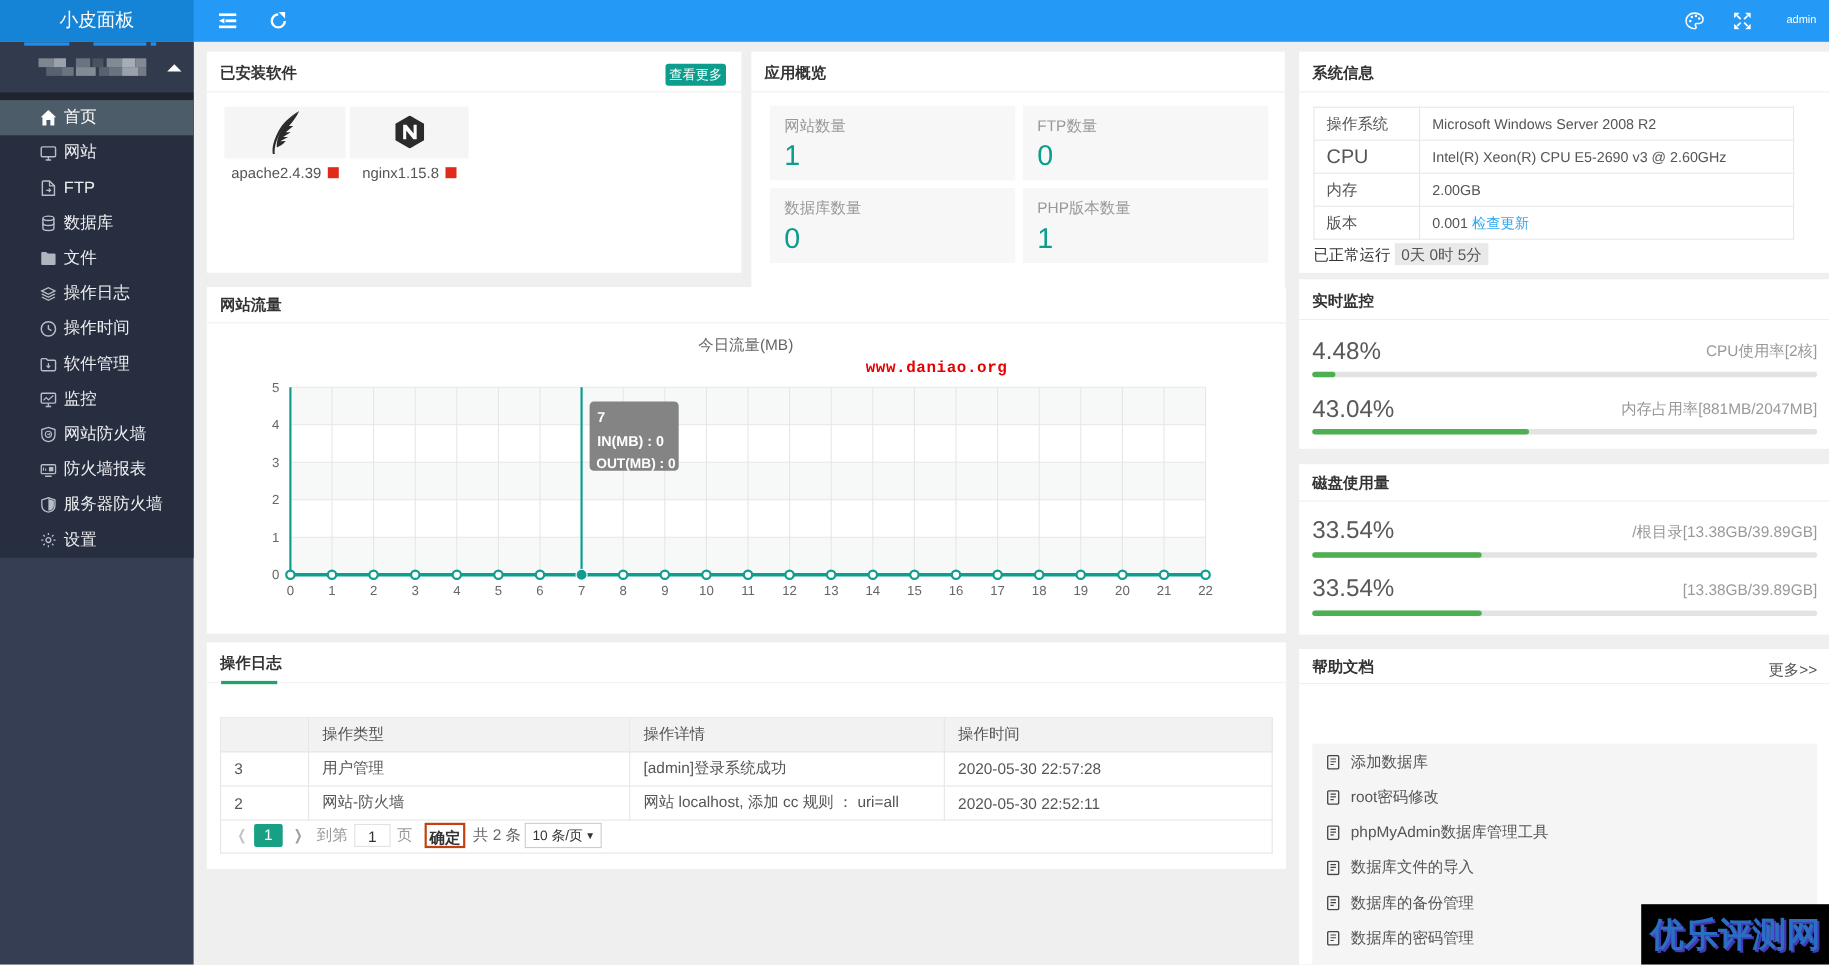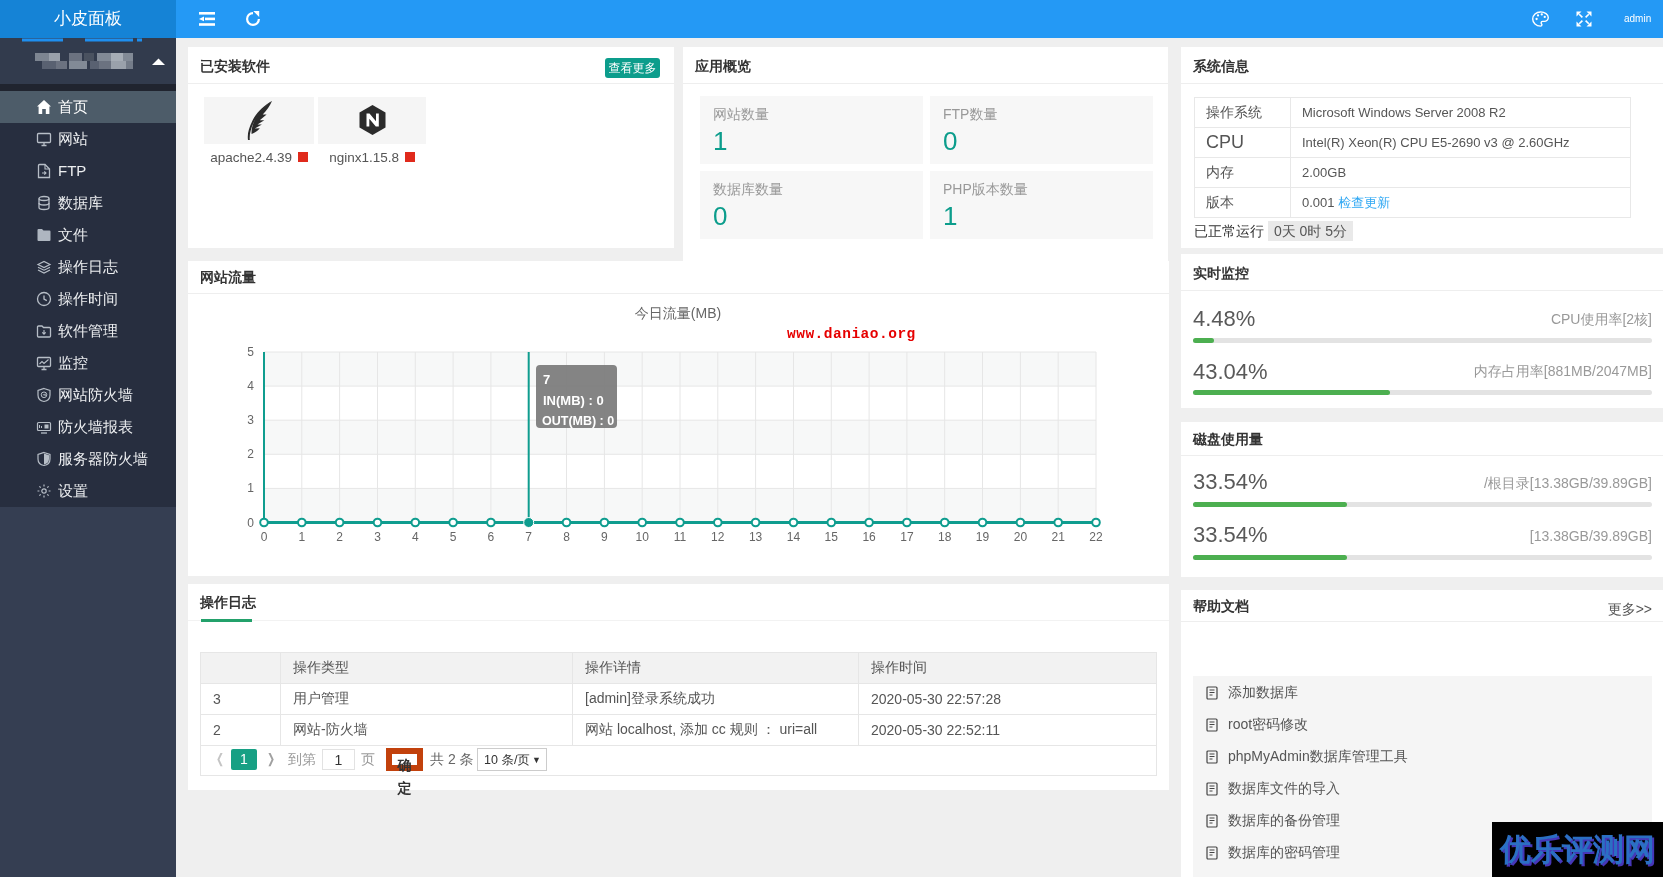--- a/index.html
+++ b/index.html
@@ -397,21 +397,21 @@
           </tr>
     </tbody>
       </table>
     <div id="pager" style="position:absolute;left:12px;top:160px;width:957px;height:32px;border:1px solid #e6e6e6;border-top:none;font-size:14px;">
       <span style="position:absolute;left:14px;top:8px;color:#c4c4c4;font-size:12px;transform:scale(0.8,1.1);">❮</span>
       <span style="position:absolute;left:30px;top:5px;width:26px;height:21px;background:#17a084;border-radius:2px;color:#fff;text-align:center;line-height:21px;">1</span>
       <span style="position:absolute;left:65px;top:8px;color:#a0a0a0;font-size:12px;transform:scale(0.8,1.1);">❯</span>
       <span style="position:absolute;left:87px;top:7px;color:#999;">到第</span>
       <span style="position:absolute;left:121px;top:5px;width:33px;height:21px;border:1px solid #e2e2e2;background:#fff;text-align:center;line-height:21px;color:#333;">1</span>
       <span style="position:absolute;left:160px;top:7px;color:#999;">页</span>
-      <span style="position:absolute;left:185px;top:4px;width:37px;height:23px;border:6px solid #c2410c;background:#fff;text-align:center;line-height:23px;color:#333;font-weight:bold;">确定</span>
+      <span style="position:absolute;left:185px;top:4px;width:37px;height:23px;border:2px solid #c2410c;background:#fff;text-align:center;line-height:23px;color:#333;font-weight:bold;">确定</span>
       <span style="position:absolute;left:229px;top:7px;color:#666;">共 2 条</span>
       <span style="position:absolute;left:276px;top:4px;width:70px;height:23px;border:1px solid #ccc;background:#fff;color:#333;font-size:12.5px;line-height:23px;"><i style="font-style:normal;margin-left:6px;">10 条/页</i><b style="position:absolute;right:5px;top:0;font-weight:normal;font-size:9px;color:#333;">▼</b></span>
     </div>
   </div>
   <div class="card" id="card-mon" style="left:1181px;top:254px;width:482px;height:154px;">
     <div class="chead">
         <div class="ctitle">实时监控</div>
       </div>
     <div class="bigpct" style="top:52px;">4.48%</div>
     <div class="pctlabel" style="top:57px;">CPU使用率[2核]</div>

